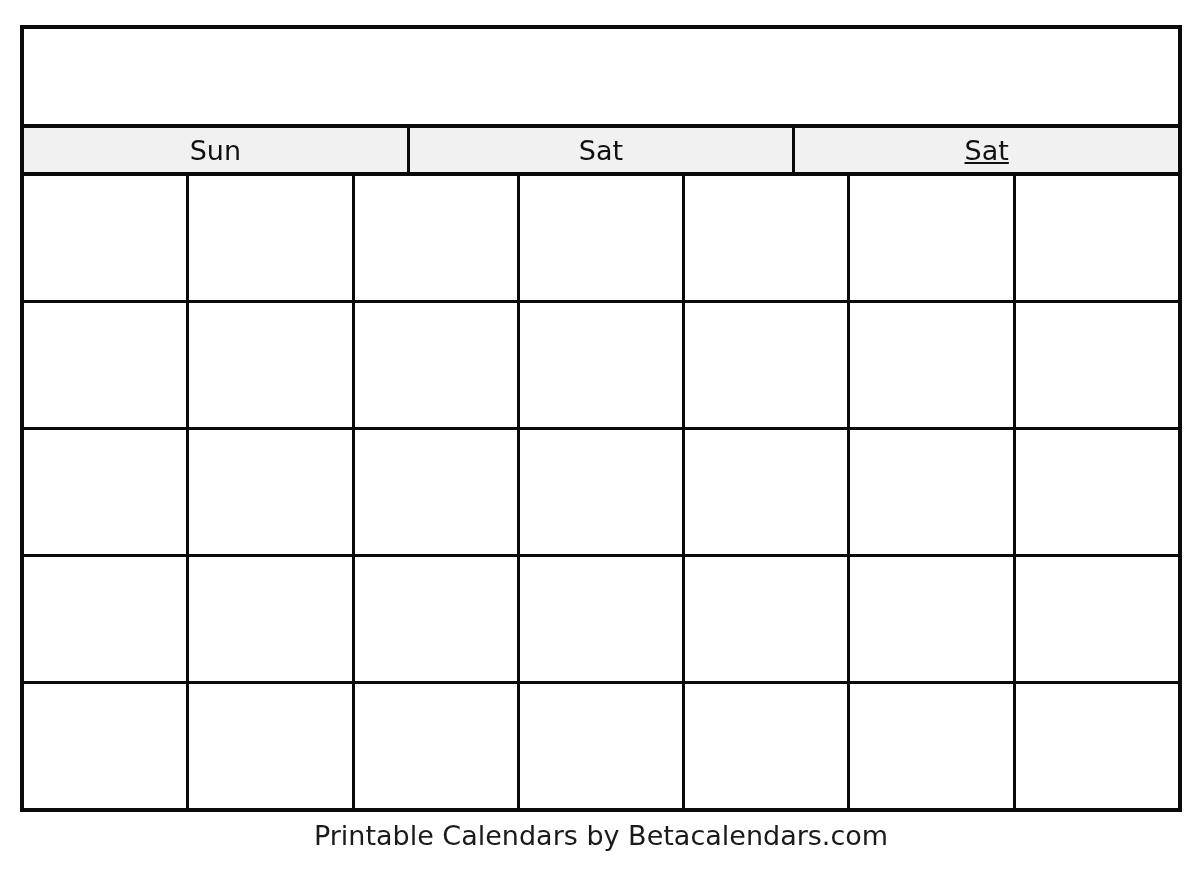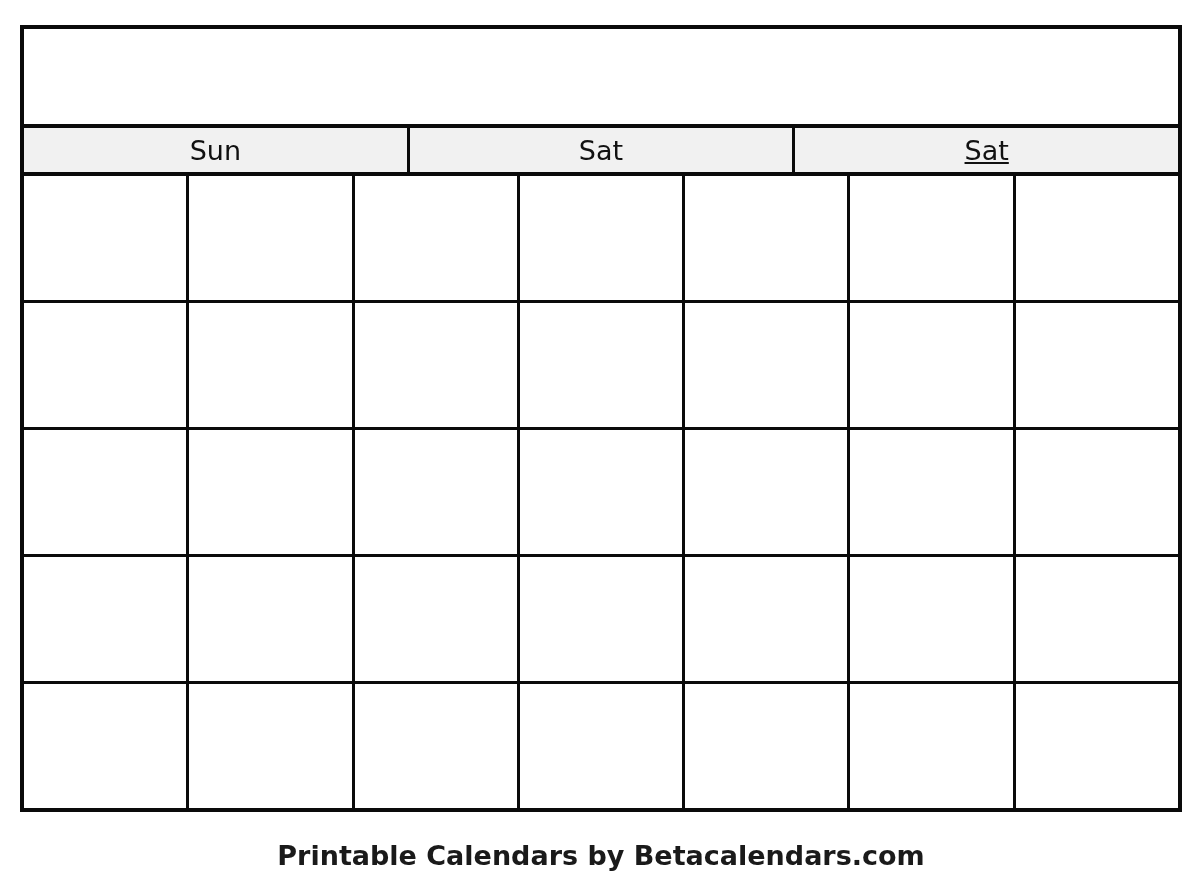--- a/index.html
+++ b/index.html
@@ -116,25 +116,24 @@
   .footer {
     position: absolute;
     left: 0;
     top: 820px;
     width: 1202px;
     text-align: center;
   }
   .footer-text {
     display: inline-block;
     font-size: 27px;
-    font-weight: 700;
+    font-weight: 400;
     color: #1a1a1a;
     line-height: 1.2;
     white-space: pre;
-    margin-top: 20px;
   }
 </style>
 </head>
 <body>
 
 <div class="page">
 
   <div class="calendar">
 
     <div class="title-banner">

